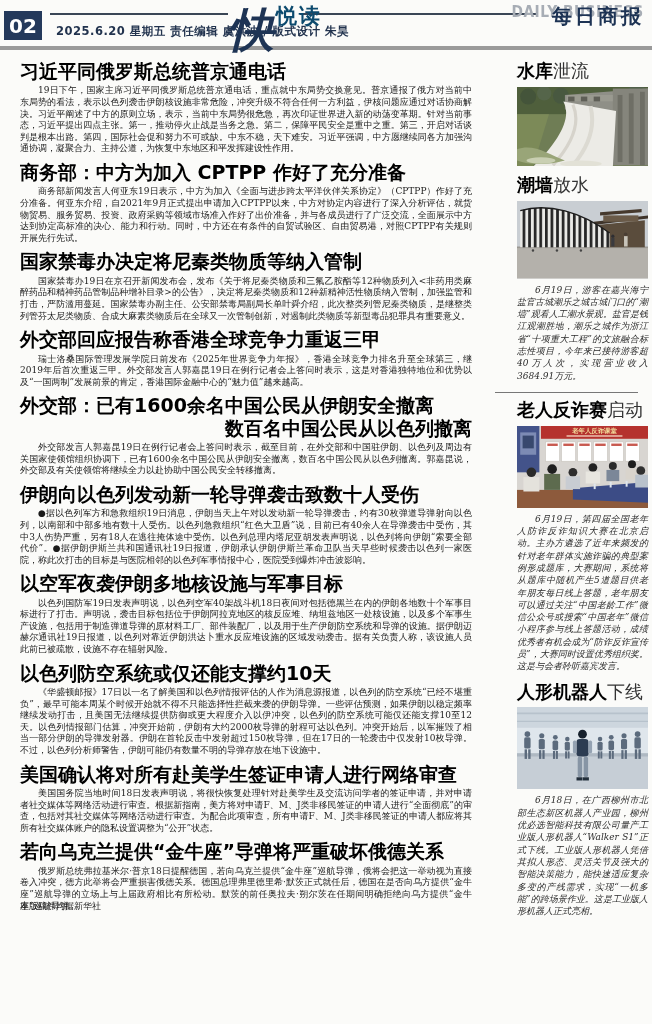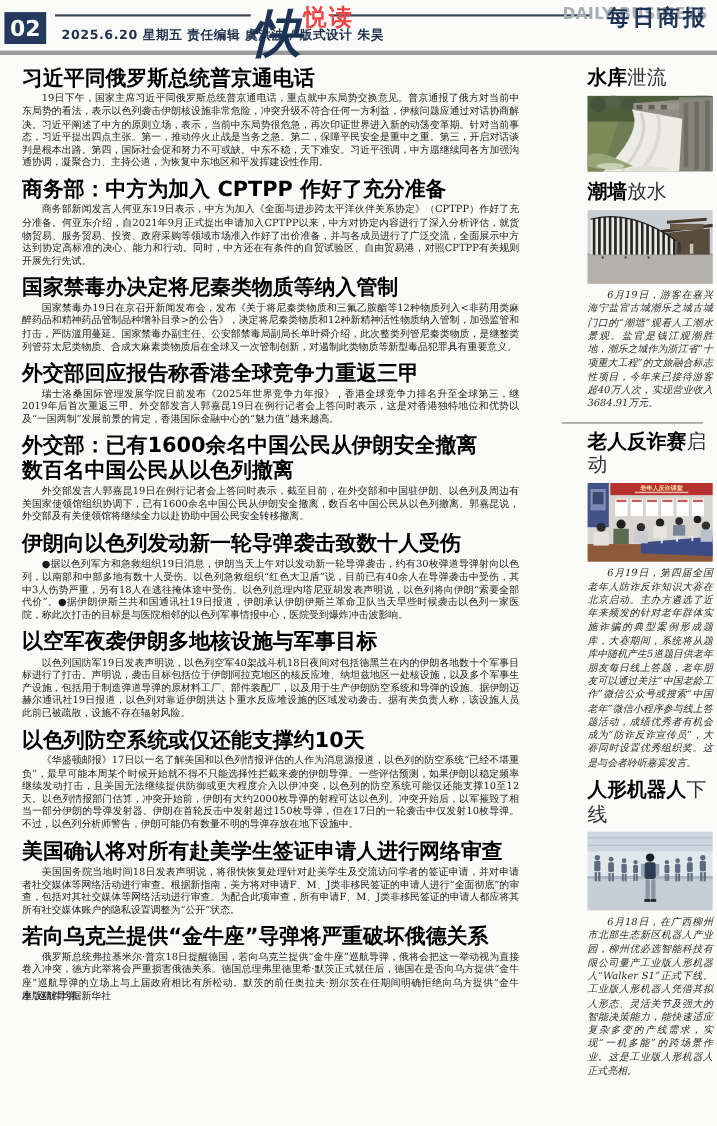--- a/index.html
+++ b/index.html
@@ -23,45 +23,45 @@
     position:absolute;left:56px;top:24px;font-size:11.5px;font-weight:bold;
     color:#22334e;letter-spacing:.5px;white-space:nowrap;
   }
   .masthead{position:absolute;left:228px;top:2px;z-index:3;display:flex;align-items:flex-end;}
   .masthead .kuai{
     font-family:"DejaVu Serif","Liberation Serif",serif;
     font-size:46px;line-height:48px;font-weight:900;font-style:italic;
     color:#1d3354;
   }
   .masthead .yuedu{
-    font-size:21px;font-weight:900;color:#ef4444;letter-spacing:2px;
+    font-size:21px;font-weight:900;color:#0c4a6e;letter-spacing:2px;
     margin:0 0 24px 2px;
   }
   .eng-title{
     position:absolute;right:8px;top:3px;font-size:15px;font-weight:bold;
     color:#a7adb5;letter-spacing:.5px;transform:scaleX(.92);transform-origin:right;
     white-space:nowrap;
   }
   .paper-name{
     position:absolute;right:8px;top:3px;font-size:20px;font-weight:900;
     color:#1d3354;letter-spacing:3px;
     font-family:"DejaVu Serif","Liberation Serif",serif;white-space:nowrap;
   }
   .thick-rule{position:absolute;left:0;right:0;top:46px;height:4px;background:#9a9a9a;z-index:1;}
   
-  .content{display:flex;padding:4px 4px 0 20px;gap:30px;}
+  .content{display:flex;padding:4px 4px 0 20px;gap:13px;}
   .main-col{width:452px;flex:0 0 452px;}
   .side-col{flex:1;min-width:0;}
   
   .article h2{
     font-size:19px;line-height:1.18;font-weight:900;color:#000;
     margin:6px 0 3px 0;letter-spacing:0;
   }
   .article:first-child h2{margin-top:2px;}
-  .article h2 .t2{display:block;text-align:left;}
+  .article h2 .t2{display:block;text-align:right;}
   .article p{
     font-size:9px;line-height:11.6px;margin:0;text-align:justify;
     text-indent:2em;color:#1a1a1a;
     font-family:"DejaVu Serif","Liberation Serif",serif;
   }
   .source-note{
     font-size:9px;line-height:11.6px;color:#1a1a1a;
     font-family:"DejaVu Serif","Liberation Serif",serif;margin-top:-11.6px;
   }
   

